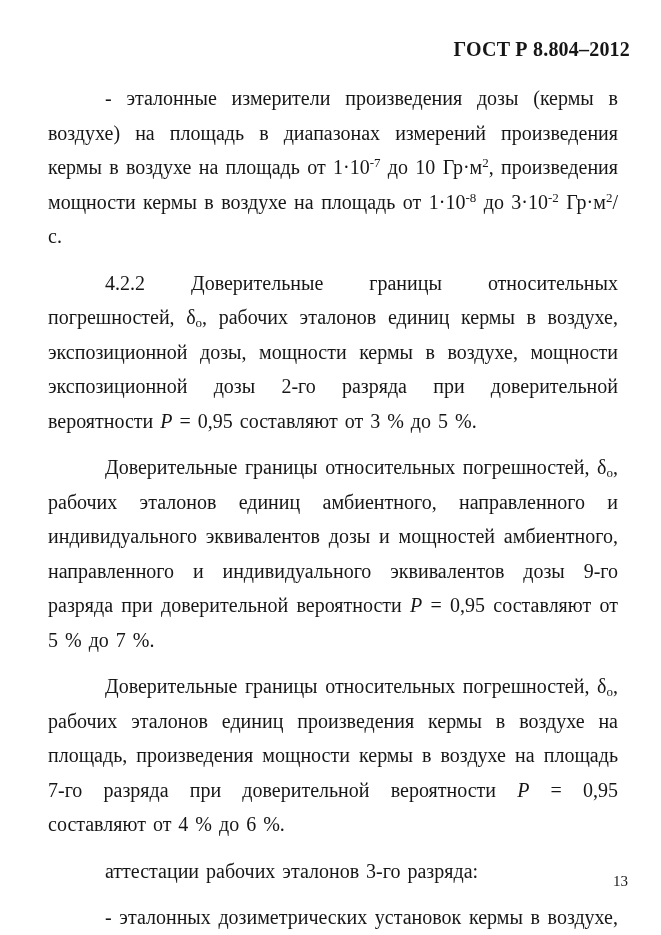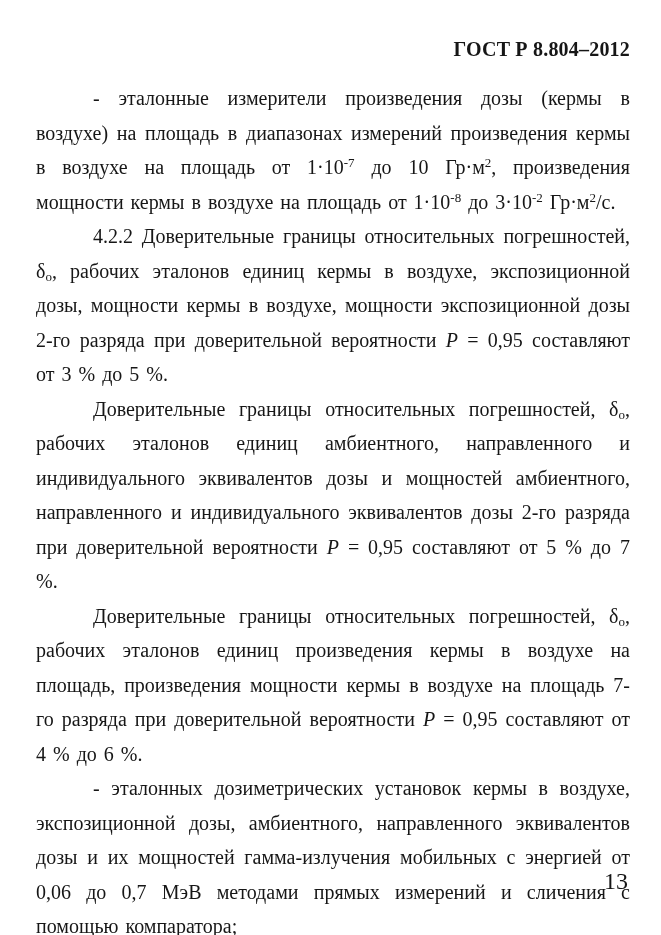--- a/index.html
+++ b/index.html
@@ -22,21 +22,21 @@
     text-align: right;
     font-weight: bold;
     font-size: 20px;
     line-height: 22px;
     letter-spacing: 0.2px;
   }
   .doc-body {
     margin-top: 21px;
   }
   .doc-body p {
-    margin: 0;
+    margin: 12px;
     font-size: 20px;
     line-height: 34.5px;
     text-align: justify;
     text-align-last: left;
     text-indent: 57px;
     word-spacing: 2px;
   }
   .doc-body p sup {
     font-size: 13px;
     line-height: 0;
@@ -47,32 +47,33 @@
     line-height: 0;
     vertical-align: -3px;
   }
   .doc-body p .it {
     font-style: italic;
   }
   .page-number {
     position: absolute;
     top: 870px;
     right: 33px;
-    font-size: 24px;
+    font-size: 15px;
     line-height: 22px;
   }
 </style>
 </head>
 <body>
 
 <div class="page">
   <div class="doc-header">ГОСТ Р 8.804–2012</div>
 
   <div class="doc-body">
       <p><span>- эталонные измерители произведения дозы (кермы в воздухе) на площадь в диапазонах измерений произведения кермы в воздухе на площадь от 1·10</span><sup>-7</sup><span> до 10 Гр·м</span><sup>2</sup><span>, произведения мощности кермы в воздухе на площадь от 1·10</span><sup>-8</sup><span> до 3·10</span><sup>-2</sup><span> Гр·м</span><sup>2</sup><span>/с.</span></p>
       <p><span>4.2.2 Доверительные границы относительных погрешностей, δ</span><sub>о</sub><span>, рабочих эталонов единиц кермы в воздухе, экспозиционной дозы, мощности кермы в воздухе, мощности экспозиционной дозы 2-го разряда при доверительной вероятности </span><span class="it">P</span><span> = 0,95 составляют от 3 % до 5 %.</span></p>
-      <p><span>Доверительные границы относительных погрешностей, δ</span><sub>о</sub><span>, рабочих эталонов единиц амбиентного, направленного и индивидуального эквивалентов дозы и мощностей амбиентного, направленного и индивидуального эквивалентов дозы 2-го разряда при доверительной вероятности </span><span class="it">P</span><span> = 0,95 составляют от 5 % до 7 %.</span></p>
+      <p><span>Доверительные границы относительных погрешностей, δ</span><sub>о</sub><span>, рабочих эталонов единиц амбиентного, направленного и индивидуального эквивалентов дозы и мощностей амбиентного, направленного и индивидуального эквивалентов дозы 9-го разряда при доверительной вероятности </span><span class="it">P</span><span> = 0,95 составляют от 5 % до 7 %.</span></p>
       <p><span>Доверительные границы относительных погрешностей, δ</span><sub>о</sub><span>, рабочих эталонов единиц произведения кермы в воздухе на площадь, произведения мощности кермы в воздухе на площадь 7-го разряда при доверительной вероятности  </span><span class="it">P</span><span> = 0,95 составляют от 4 % до 6 %.</span></p>
+      <p><span>аттестации рабочих эталонов 3-го разряда:</span></p>
       <p><span>- эталонных дозиметрических установок кермы в воздухе, экспозиционной дозы, амбиентного, направленного эквивалентов дозы и их мощностей гамма-излучения мобильных с энергией от 0,06 до 0,7 МэВ методами прямых измерений и сличения с помощью компаратора;</span></p>
     </div>
 
   <div class="page-number">13</div>
 </div>
 
 </body></html>

